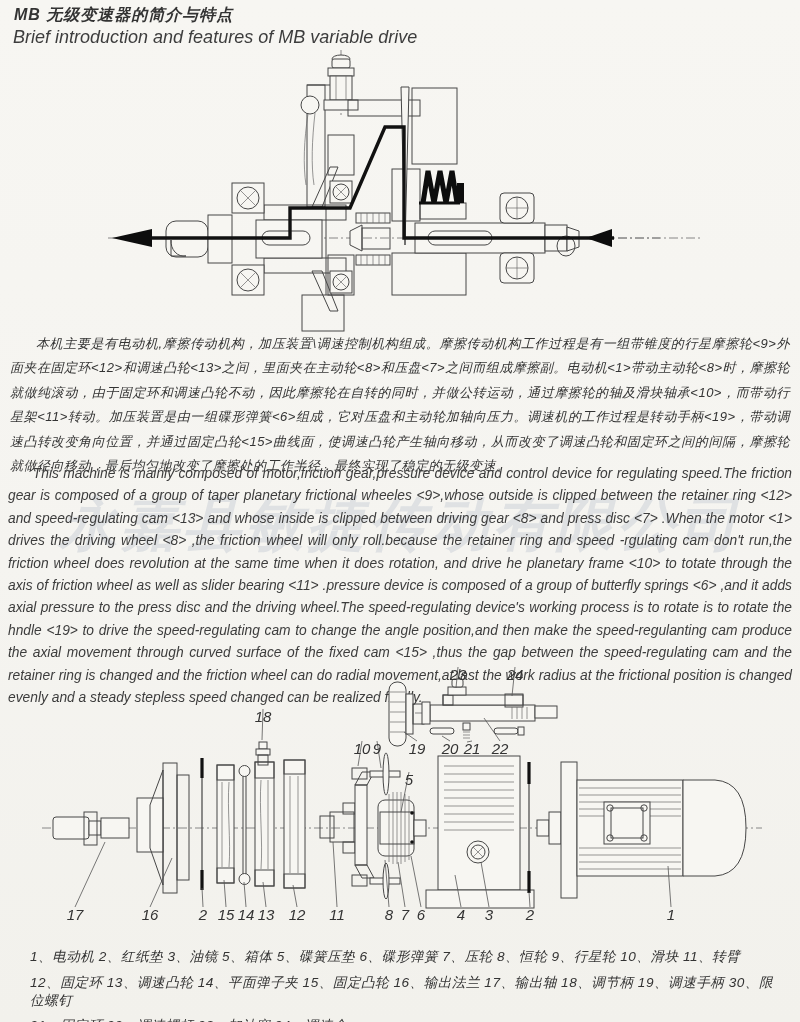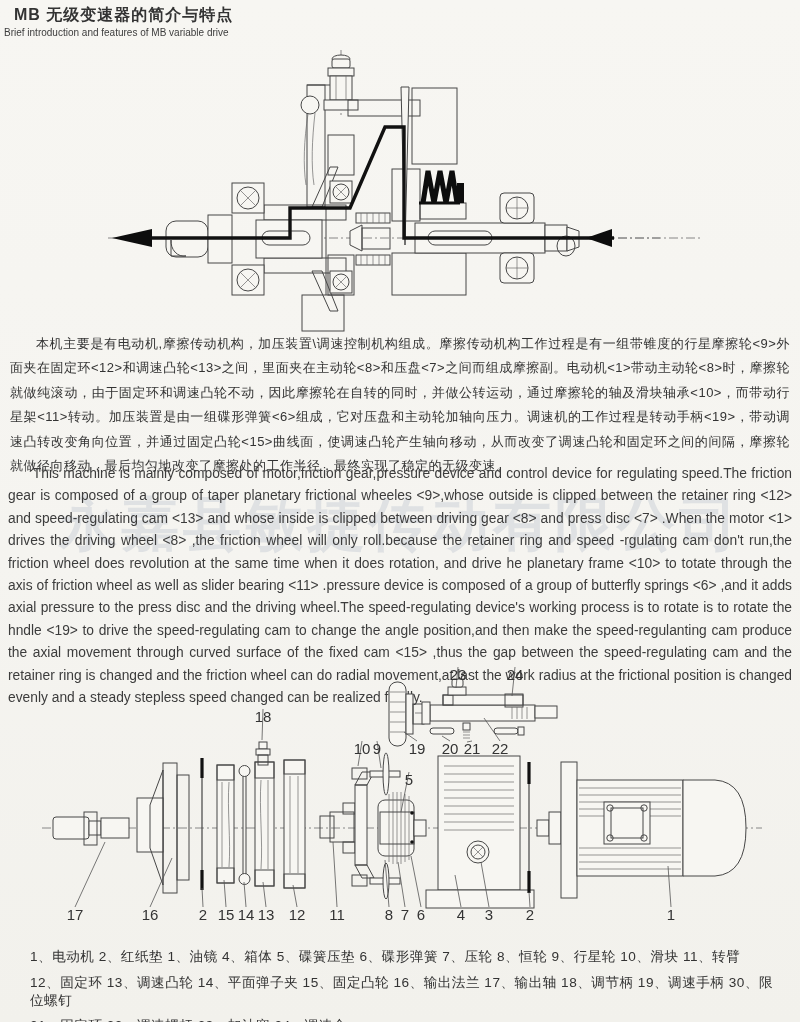--- a/index.html
+++ b/index.html
@@ -1,22 +1,22 @@
 <!DOCTYPE html>
 <html><head>
 <meta charset="utf-8">
 <style>
   html,body{margin:0;padding:0;}
   .page{
     position:relative;width:800px;height:1022px;overflow:hidden;
     background:linear-gradient(180deg,#f7f6f2 0%,#f5f4f0 55%,#f2f1ec 100%);
-    font-family:"Liberation Sans","DejaVu Sans",sans-serif;color:#3a3a3a;
+    font-family:"Liberation Sans","DejaVu Sans",sans-serif;color:#3a3a3a;font-style:italic;
   }
   .title-zh{position:absolute;left:14px;top:5px;font-size:16px;font-weight:bold;color:#333;letter-spacing:1px;}
-  .title-en{position:absolute;left:4px;top:27px;font-size:10px;color:#3d3d3d;}
+  .title-en{position:absolute;left:13px;top:27px;font-size:18px;color:#3d3d3d;}
   .para-zh{position:absolute;left:10px;top:332px;width:780px;font-size:13px;line-height:24.4px;
     text-align:justify;text-indent:2em;color:#333;letter-spacing:.5px;}
   .para-en{position:absolute;left:8px;top:463px;width:784px;font-size:13.8px;line-height:22.4px;
     text-align:justify;text-indent:1.8em;color:#3c3c3c;}
   .watermark{position:absolute;left:0;top:486px;width:100%;text-align:center;font-size:58px;
     font-weight:bold;color:rgba(135,150,175,0.20);letter-spacing:4px;white-space:nowrap;pointer-events:none;}
   .parts{position:absolute;left:30px;top:948px;width:750px;font-size:13.6px;color:#333;letter-spacing:.5px;}
   .parts p{margin:0 0 7.5px 0;line-height:18px;}
   svg{position:absolute;left:0;}
   svg text{font-family:"Liberation Sans","DejaVu Sans",sans-serif;font-size:15px;fill:#333;}
@@ -353,18 +353,18 @@
         <line x1="489" y1="257" x2="481" y2="212" class="lead"></line>
         <text x="489" y="270" text-anchor="middle">3</text>
         <line x1="530" y1="257" x2="529" y2="242" class="lead"></line>
         <text x="530" y="270" text-anchor="middle">2</text>
         <line x1="671" y1="257" x2="668" y2="216" class="lead"></line>
         <text x="671" y="270" text-anchor="middle">1</text>
       </g>
   </svg>
 
   <div class="parts">
-    <p>1、电动机 2、红纸垫 1、油镜 4、箱体 5、碟簧压垫 6、碟形弹簧 7、压轮 8、恒轮 9、行星轮 10、滑块 11、转臂</p>
+    <p>1、电动机 2、红纸垫 3、油镜 5、箱体 5、碟簧压垫 6、碟形弹簧 7、压轮 8、恒轮 9、行星轮 10、滑块 11、转臂</p>
     <p>12、固定环 13、调速凸轮 14、平面弹子夹 15、固定凸轮 16、输出法兰 17、输出轴 18、调节柄 19、调速手柄 30、限位螺钉</p>
     <p>21、固定环 22、调速螺杆 23、加油塞 24、调速盒</p>
   </div>
 
 </div>
 
 </body></html>

